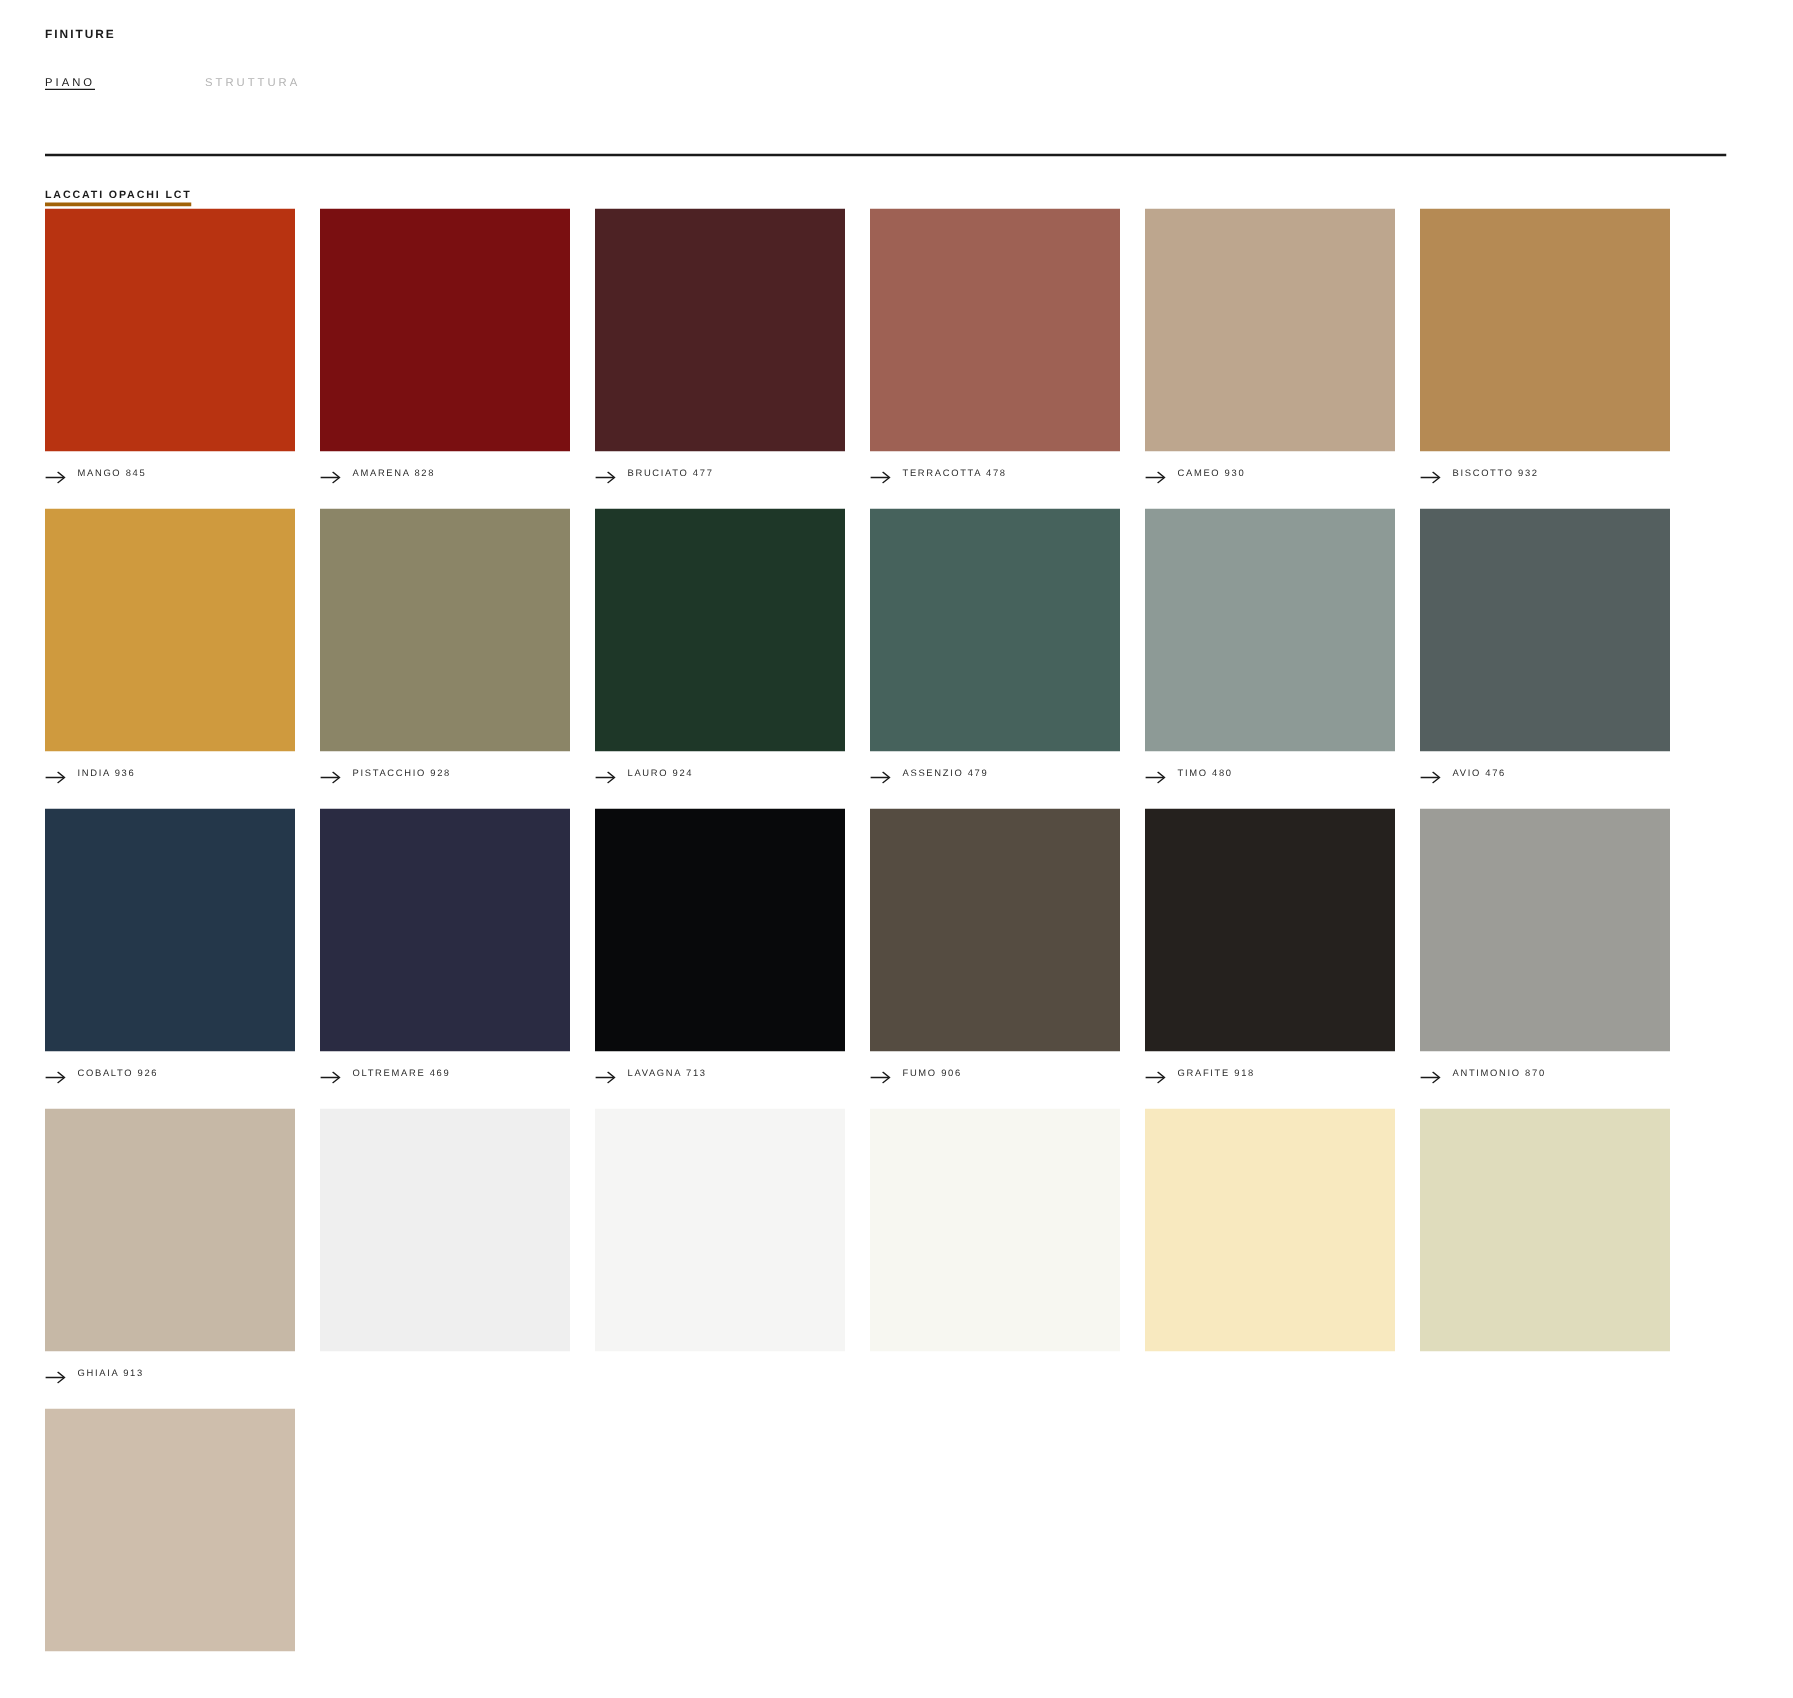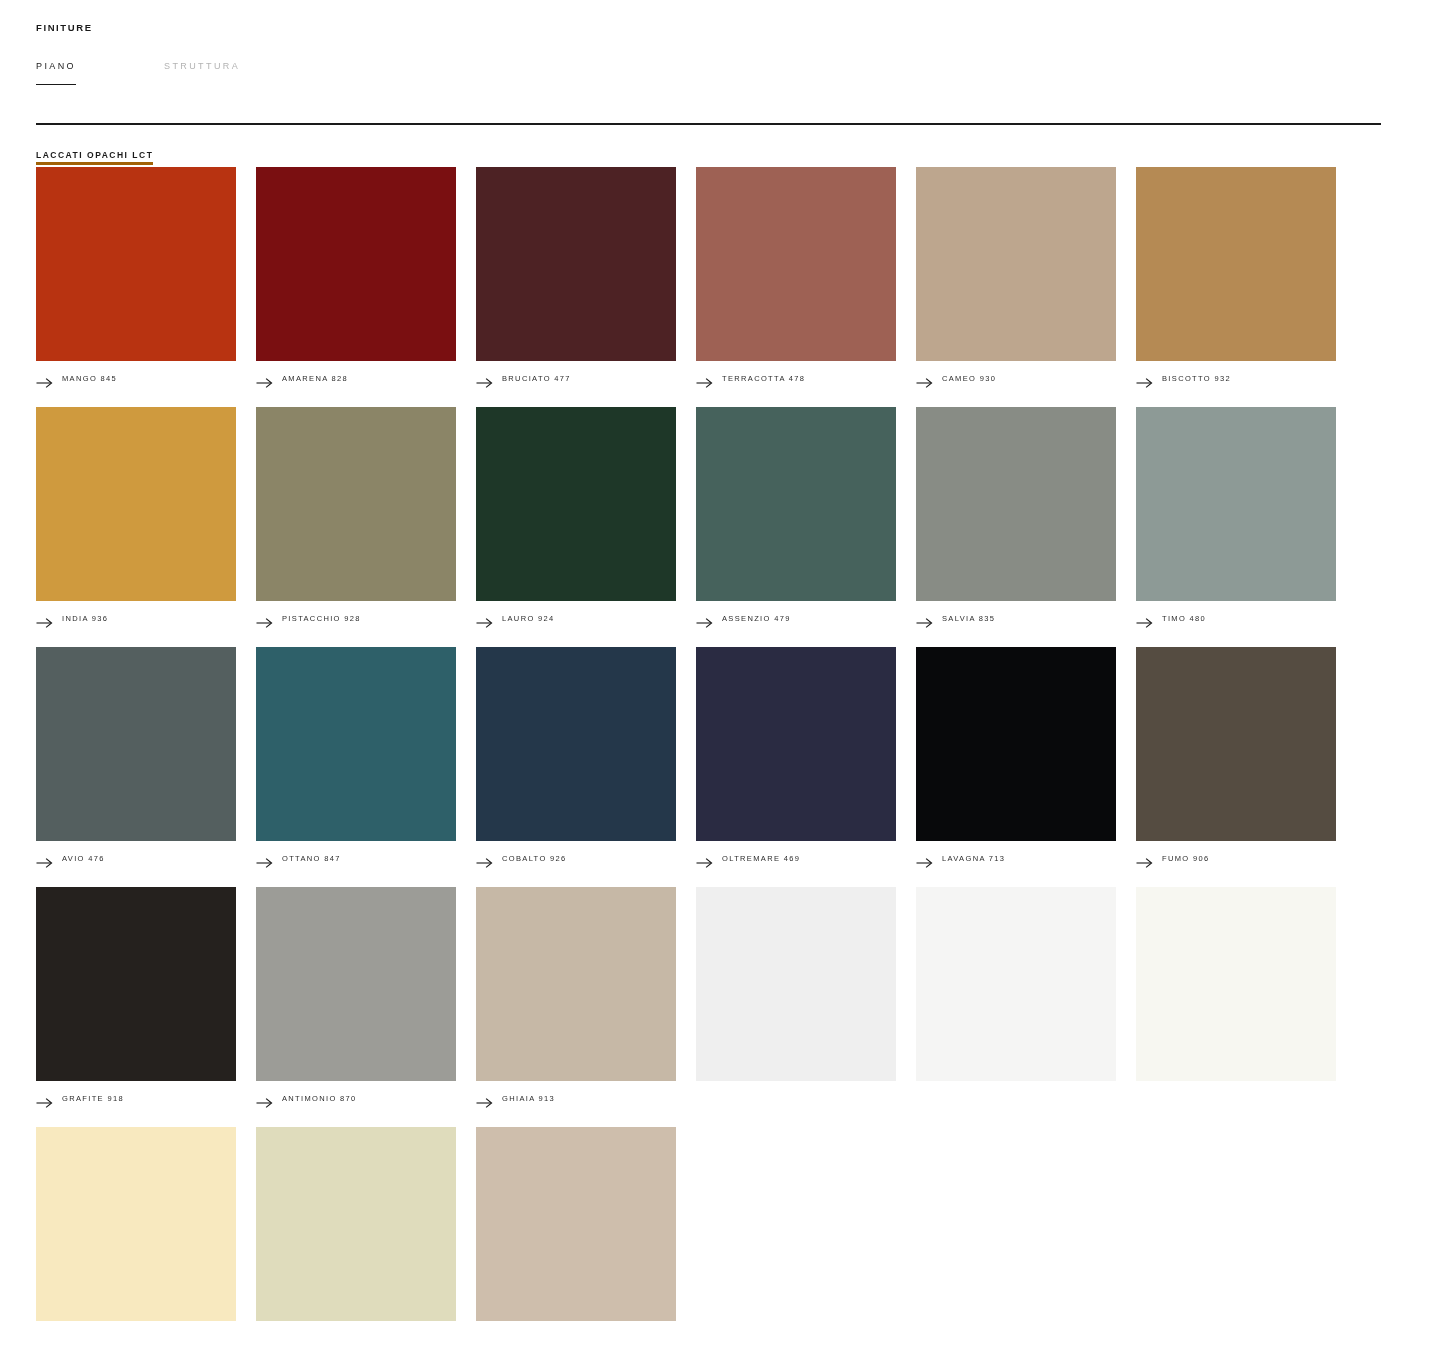--- a/index.html
+++ b/index.html
@@ -31,21 +31,21 @@
     left: 36px;
     top: 61px;
     display: flex;
     align-items: flex-start;
   }
   .tab {
     font-size: 9px;
     letter-spacing: 2.4px;
     text-transform: uppercase;
     color: #b3b3b3;
-    padding-bottom: 13px;
+    padding-bottom: 0;
     cursor: pointer;
     white-space: nowrap;
   }
   .tab.is-active {
     color: #1a1a1a;
     border-bottom: 1px solid #1a1a1a;
   }
   .tab-spacer { width: 88px; }
   .rule {
     position: absolute;
@@ -220,60 +220,40 @@
         <div class="swatch-chip" style="background: rgb(70, 98, 92);"></div>
         <div class="swatch-foot">
           <span class="arrow-icon"><svg viewBox="0 0 17 10" xmlns="http://www.w3.org/2000/svg">
               <path d="M0.5 5 H15" stroke="#1a1a1a" stroke-width="1.1" fill="none"></path>
               <path d="M10.5 0.9 L15.6 5 L10.5 9.1" stroke="#1a1a1a" stroke-width="1.1" fill="none" stroke-linecap="square"></path>
             </svg></span>
           <span class="swatch-label">ASSENZIO 479</span>
         </div>
       </div>
       <div class="swatch-card">
-        <div class="swatch-chip" style="background: rgb(136, 140, 133);"></div>
-        <div class="swatch-foot">
-          <span class="arrow-icon"><svg viewBox="0 0 17 10" xmlns="http://www.w3.org/2000/svg">
-              <path d="M0.5 5 H15" stroke="#1a1a1a" stroke-width="1.1" fill="none"></path>
-              <path d="M10.5 0.9 L15.6 5 L10.5 9.1" stroke="#1a1a1a" stroke-width="1.1" fill="none" stroke-linecap="square"></path>
-            </svg></span>
-          <span class="swatch-label">SALVIA 835</span>
-        </div>
-      </div>
-      <div class="swatch-card">
         <div class="swatch-chip" style="background: rgb(141, 154, 150);"></div>
         <div class="swatch-foot">
           <span class="arrow-icon"><svg viewBox="0 0 17 10" xmlns="http://www.w3.org/2000/svg">
               <path d="M0.5 5 H15" stroke="#1a1a1a" stroke-width="1.1" fill="none"></path>
               <path d="M10.5 0.9 L15.6 5 L10.5 9.1" stroke="#1a1a1a" stroke-width="1.1" fill="none" stroke-linecap="square"></path>
             </svg></span>
           <span class="swatch-label">TIMO 480</span>
         </div>
       </div>
       <div class="swatch-card">
         <div class="swatch-chip" style="background: rgb(84, 95, 95);"></div>
         <div class="swatch-foot">
           <span class="arrow-icon"><svg viewBox="0 0 17 10" xmlns="http://www.w3.org/2000/svg">
               <path d="M0.5 5 H15" stroke="#1a1a1a" stroke-width="1.1" fill="none"></path>
               <path d="M10.5 0.9 L15.6 5 L10.5 9.1" stroke="#1a1a1a" stroke-width="1.1" fill="none" stroke-linecap="square"></path>
             </svg></span>
           <span class="swatch-label">AVIO 476</span>
         </div>
       </div>
       <div class="swatch-card">
-        <div class="swatch-chip" style="background: rgb(46, 96, 105);"></div>
-        <div class="swatch-foot">
-          <span class="arrow-icon"><svg viewBox="0 0 17 10" xmlns="http://www.w3.org/2000/svg">
-              <path d="M0.5 5 H15" stroke="#1a1a1a" stroke-width="1.1" fill="none"></path>
-              <path d="M10.5 0.9 L15.6 5 L10.5 9.1" stroke="#1a1a1a" stroke-width="1.1" fill="none" stroke-linecap="square"></path>
-            </svg></span>
-          <span class="swatch-label">OTTANO 847</span>
-        </div>
-      </div>
-      <div class="swatch-card">
         <div class="swatch-chip" style="background: rgb(36, 55, 74);"></div>
         <div class="swatch-foot">
           <span class="arrow-icon"><svg viewBox="0 0 17 10" xmlns="http://www.w3.org/2000/svg">
               <path d="M0.5 5 H15" stroke="#1a1a1a" stroke-width="1.1" fill="none"></path>
               <path d="M10.5 0.9 L15.6 5 L10.5 9.1" stroke="#1a1a1a" stroke-width="1.1" fill="none" stroke-linecap="square"></path>
             </svg></span>
           <span class="swatch-label">COBALTO 926</span>
         </div>
       </div>
       <div class="swatch-card">

